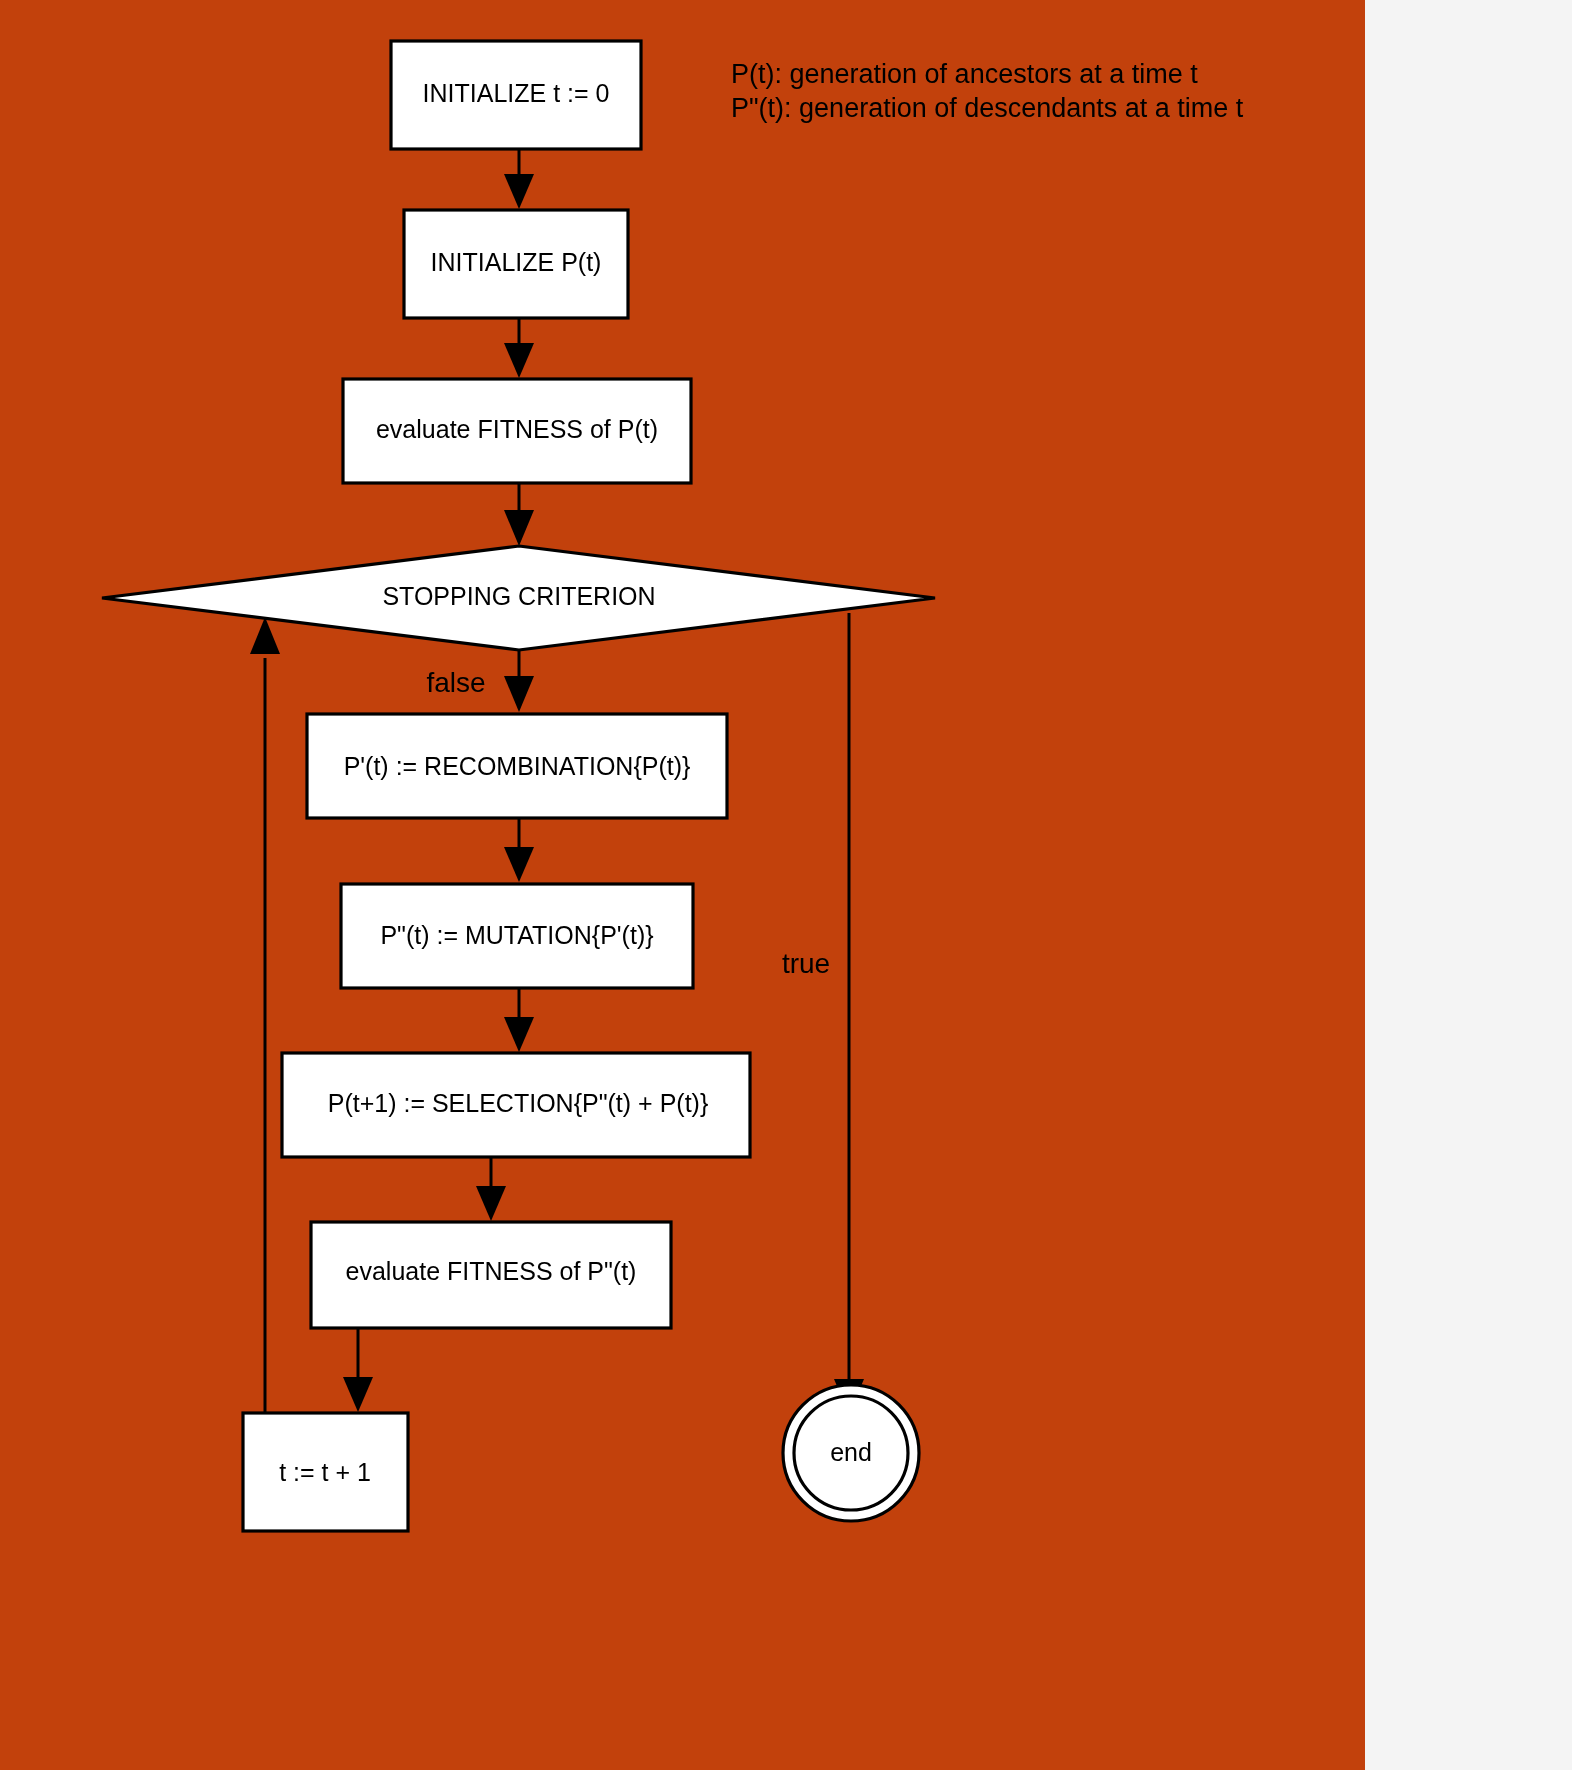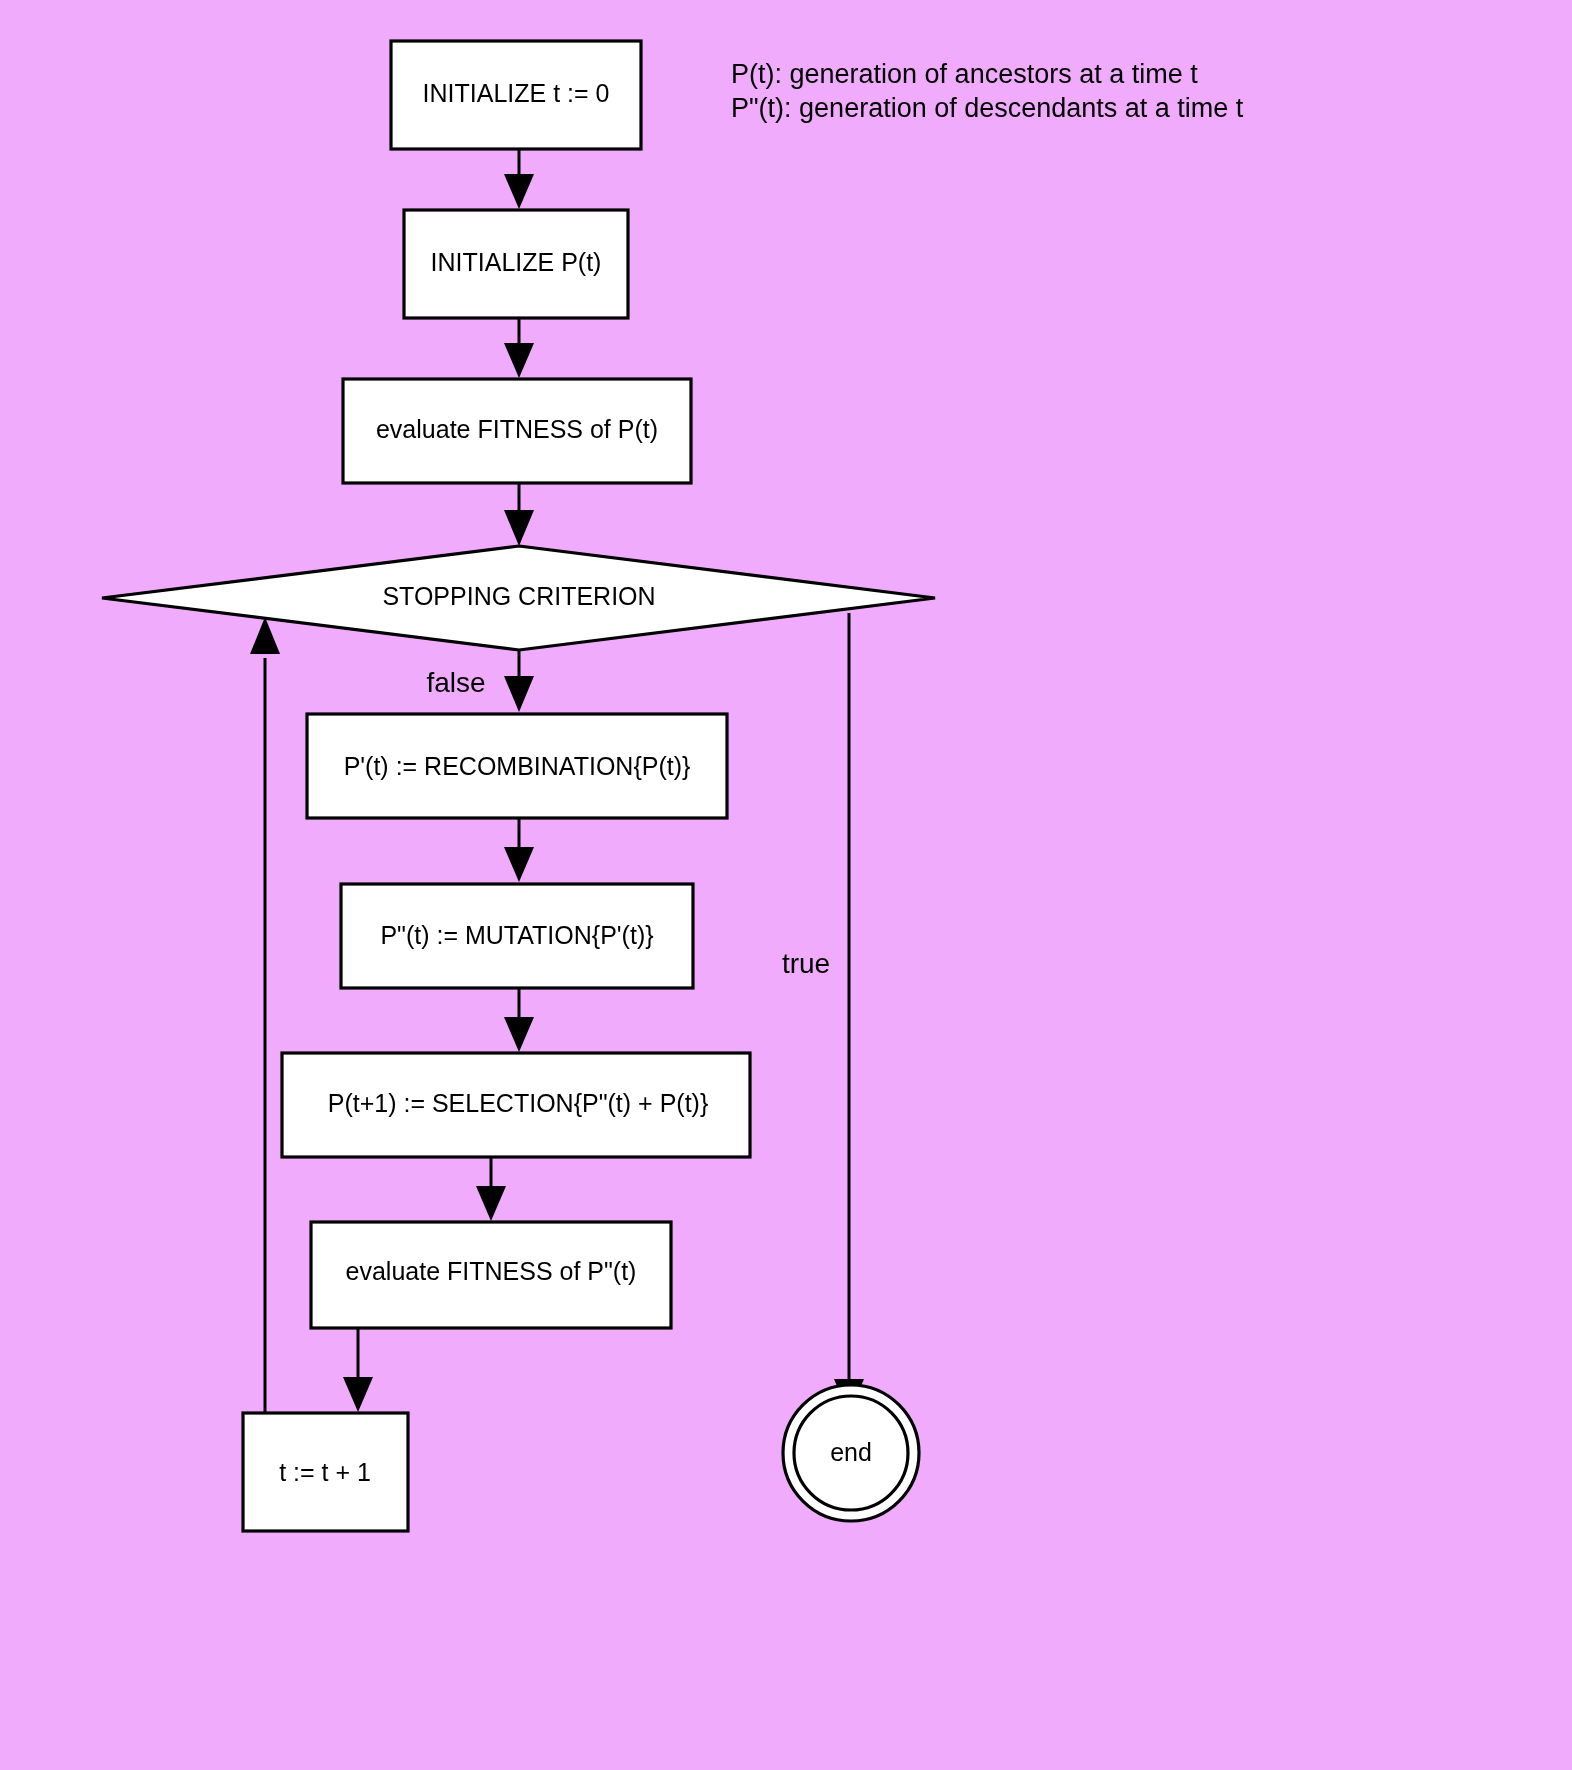--- a/index.html
+++ b/index.html
@@ -6,23 +6,23 @@
   html, body {
     margin: 0;
     padding: 0;
     background: #f4f4f4;
   }
   body {
     font-family: "Liberation Sans", sans-serif;
   }
   #canvas {
     position: relative;
-    width: 1572px;
+    width: 1365px;
     height: 1770px;
-    background: #f0abfc;
+    background: #c2410c;
     overflow: hidden;
   }
   svg#diagram {
     position: absolute;
     left: 0;
     top: 0;
     width: 1572px;
     height: 1770px;
   }
   .node-rect {

